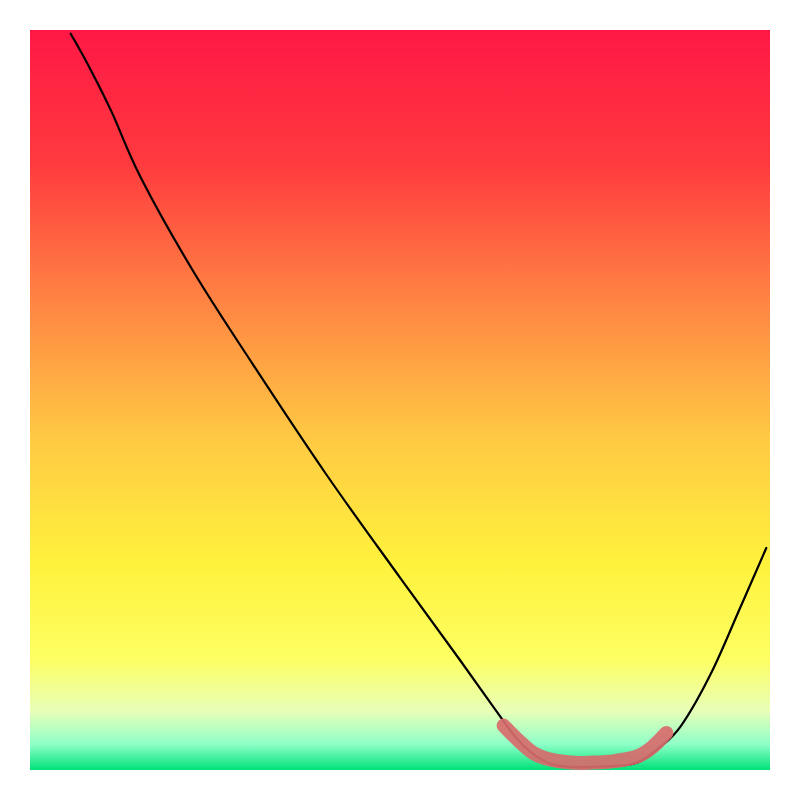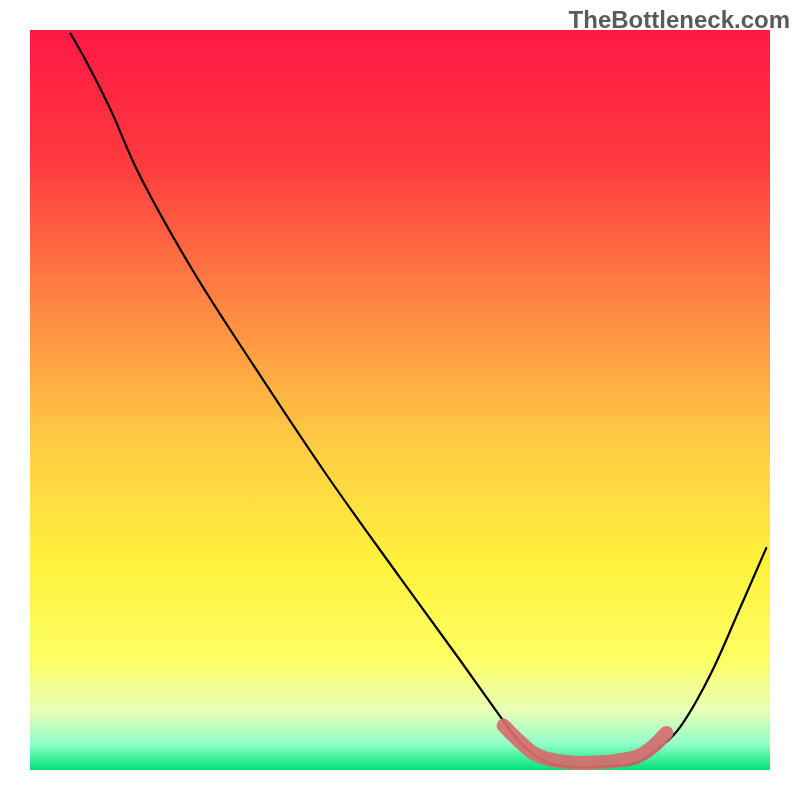--- a/index.html
+++ b/index.html
@@ -27,21 +27,20 @@
     z-index: 10;
   }
   svg {
     display: block;
   }
 </style>
 </head>
 <body>
 
 <div class="chart-container">
-  <div class="watermark">TheBottleneck.com</div>
   <svg id="chart-svg" width="800" height="800" viewBox="0 0 800 800">
     <defs>
       <linearGradient id="bg-grad" x1="0" y1="0" x2="0" y2="1">
           <stop offset="0%" stop-color="#ff1846"></stop>
           <stop offset="18%" stop-color="#ff3a3e"></stop>
           <stop offset="35%" stop-color="#ff7e43"></stop>
           <stop offset="55.00000000000001%" stop-color="#ffc943"></stop>
           <stop offset="72%" stop-color="#fff23c"></stop>
           <stop offset="85%" stop-color="#fdff63"></stop>
           <stop offset="92%" stop-color="#e8ffb8"></stop>

